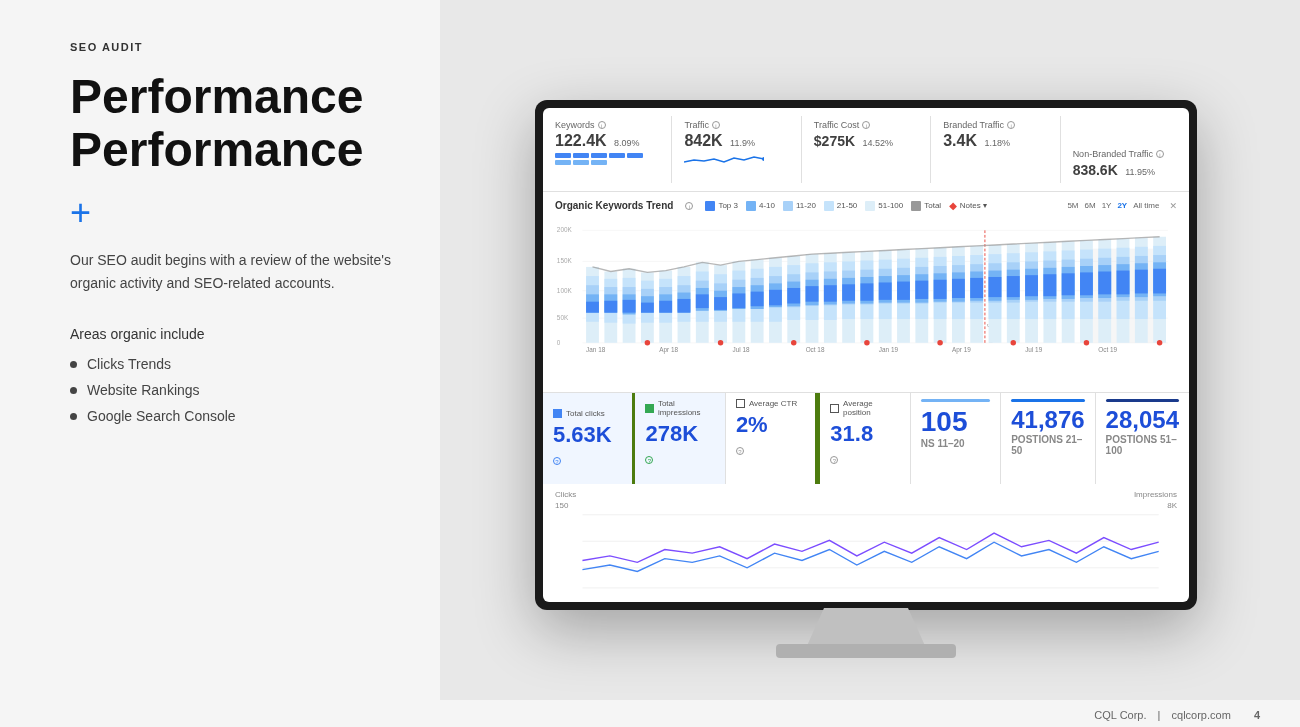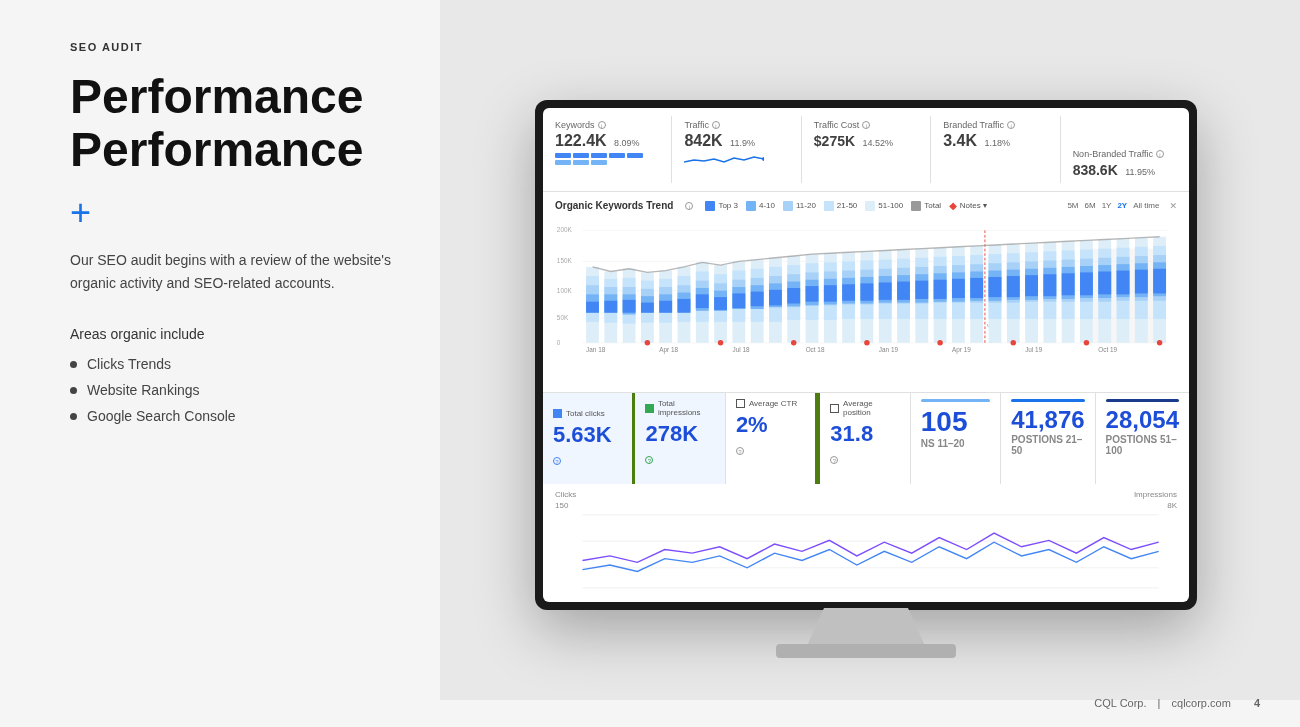--- a/index.html
+++ b/index.html
@@ -272,21 +272,21 @@
     
     .line-chart-area {
       padding: 6px 12px 8px;
       height: 140px;
       position: relative;
     }
 
     
     .page-footer {
       position: absolute;
-      bottom: 18px;
+      bottom: 6px;
       right: 40px;
       font-size: 11px;
       color: #666;
       margin-top: 36px;
     }
 
     .footer-divider {
       margin: 0 8px;
     }
 

